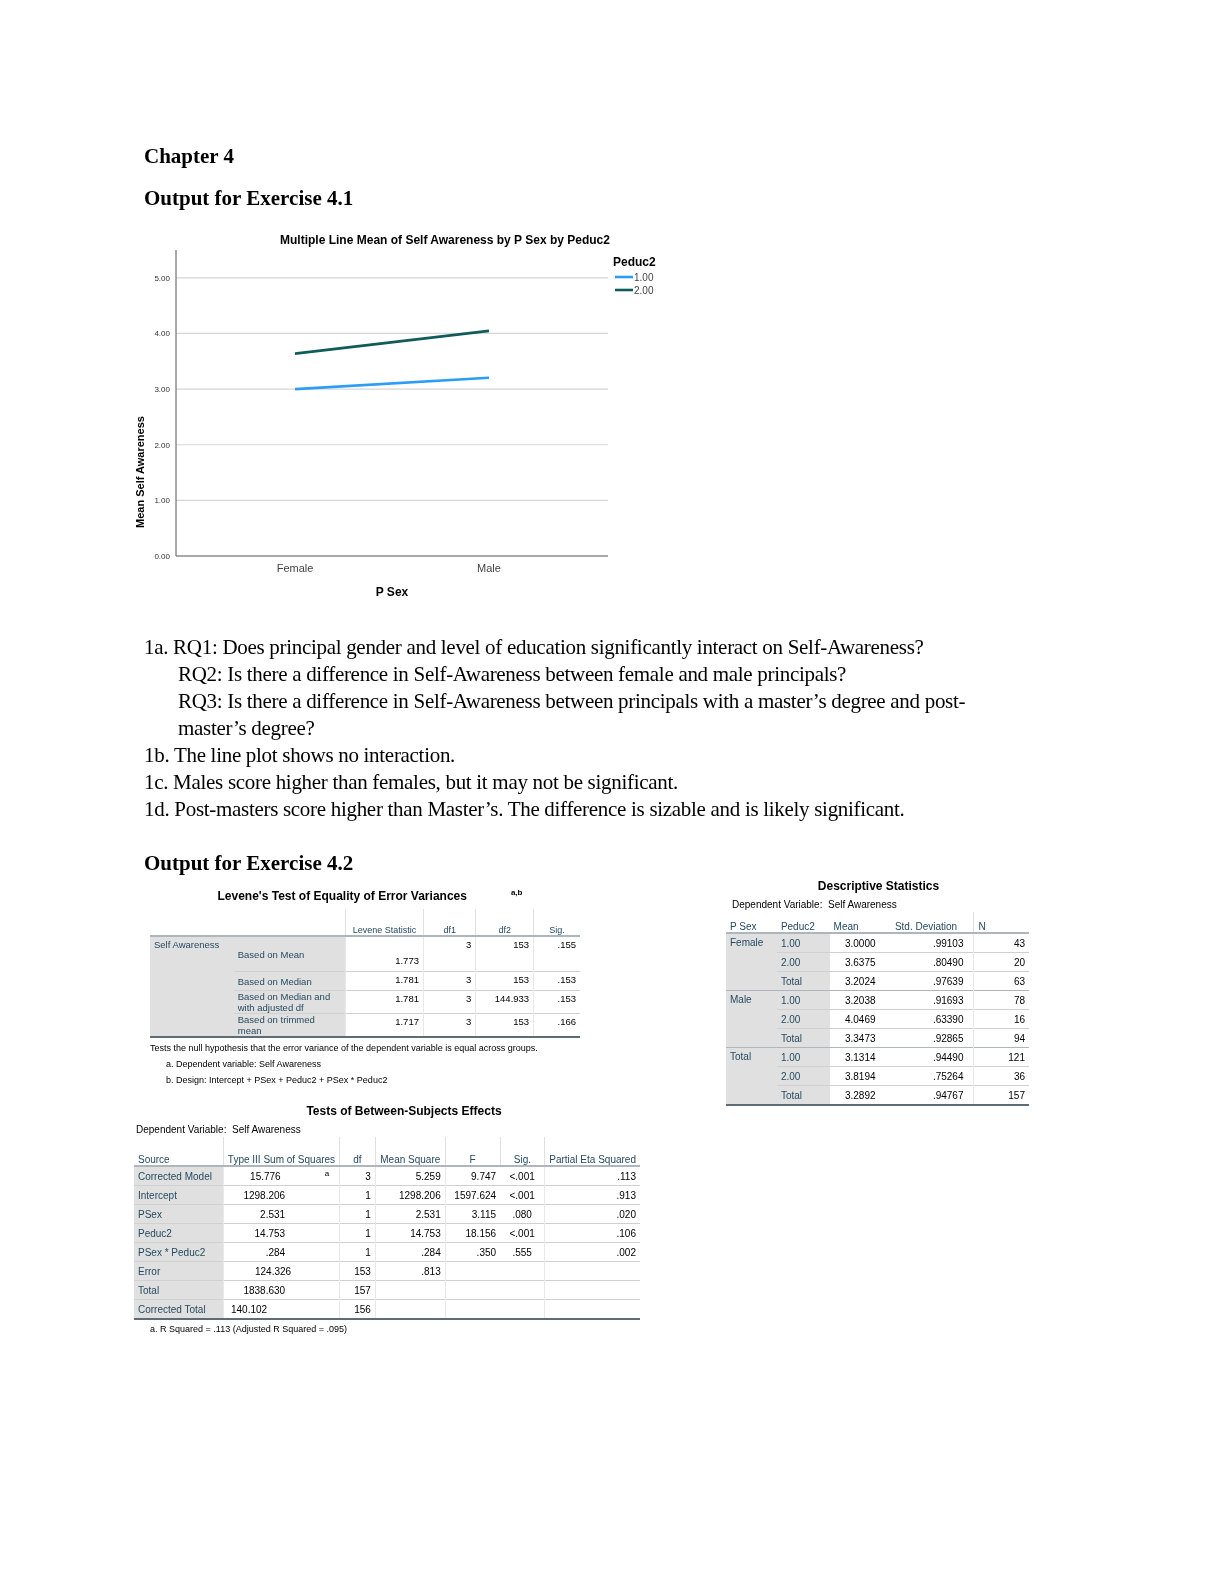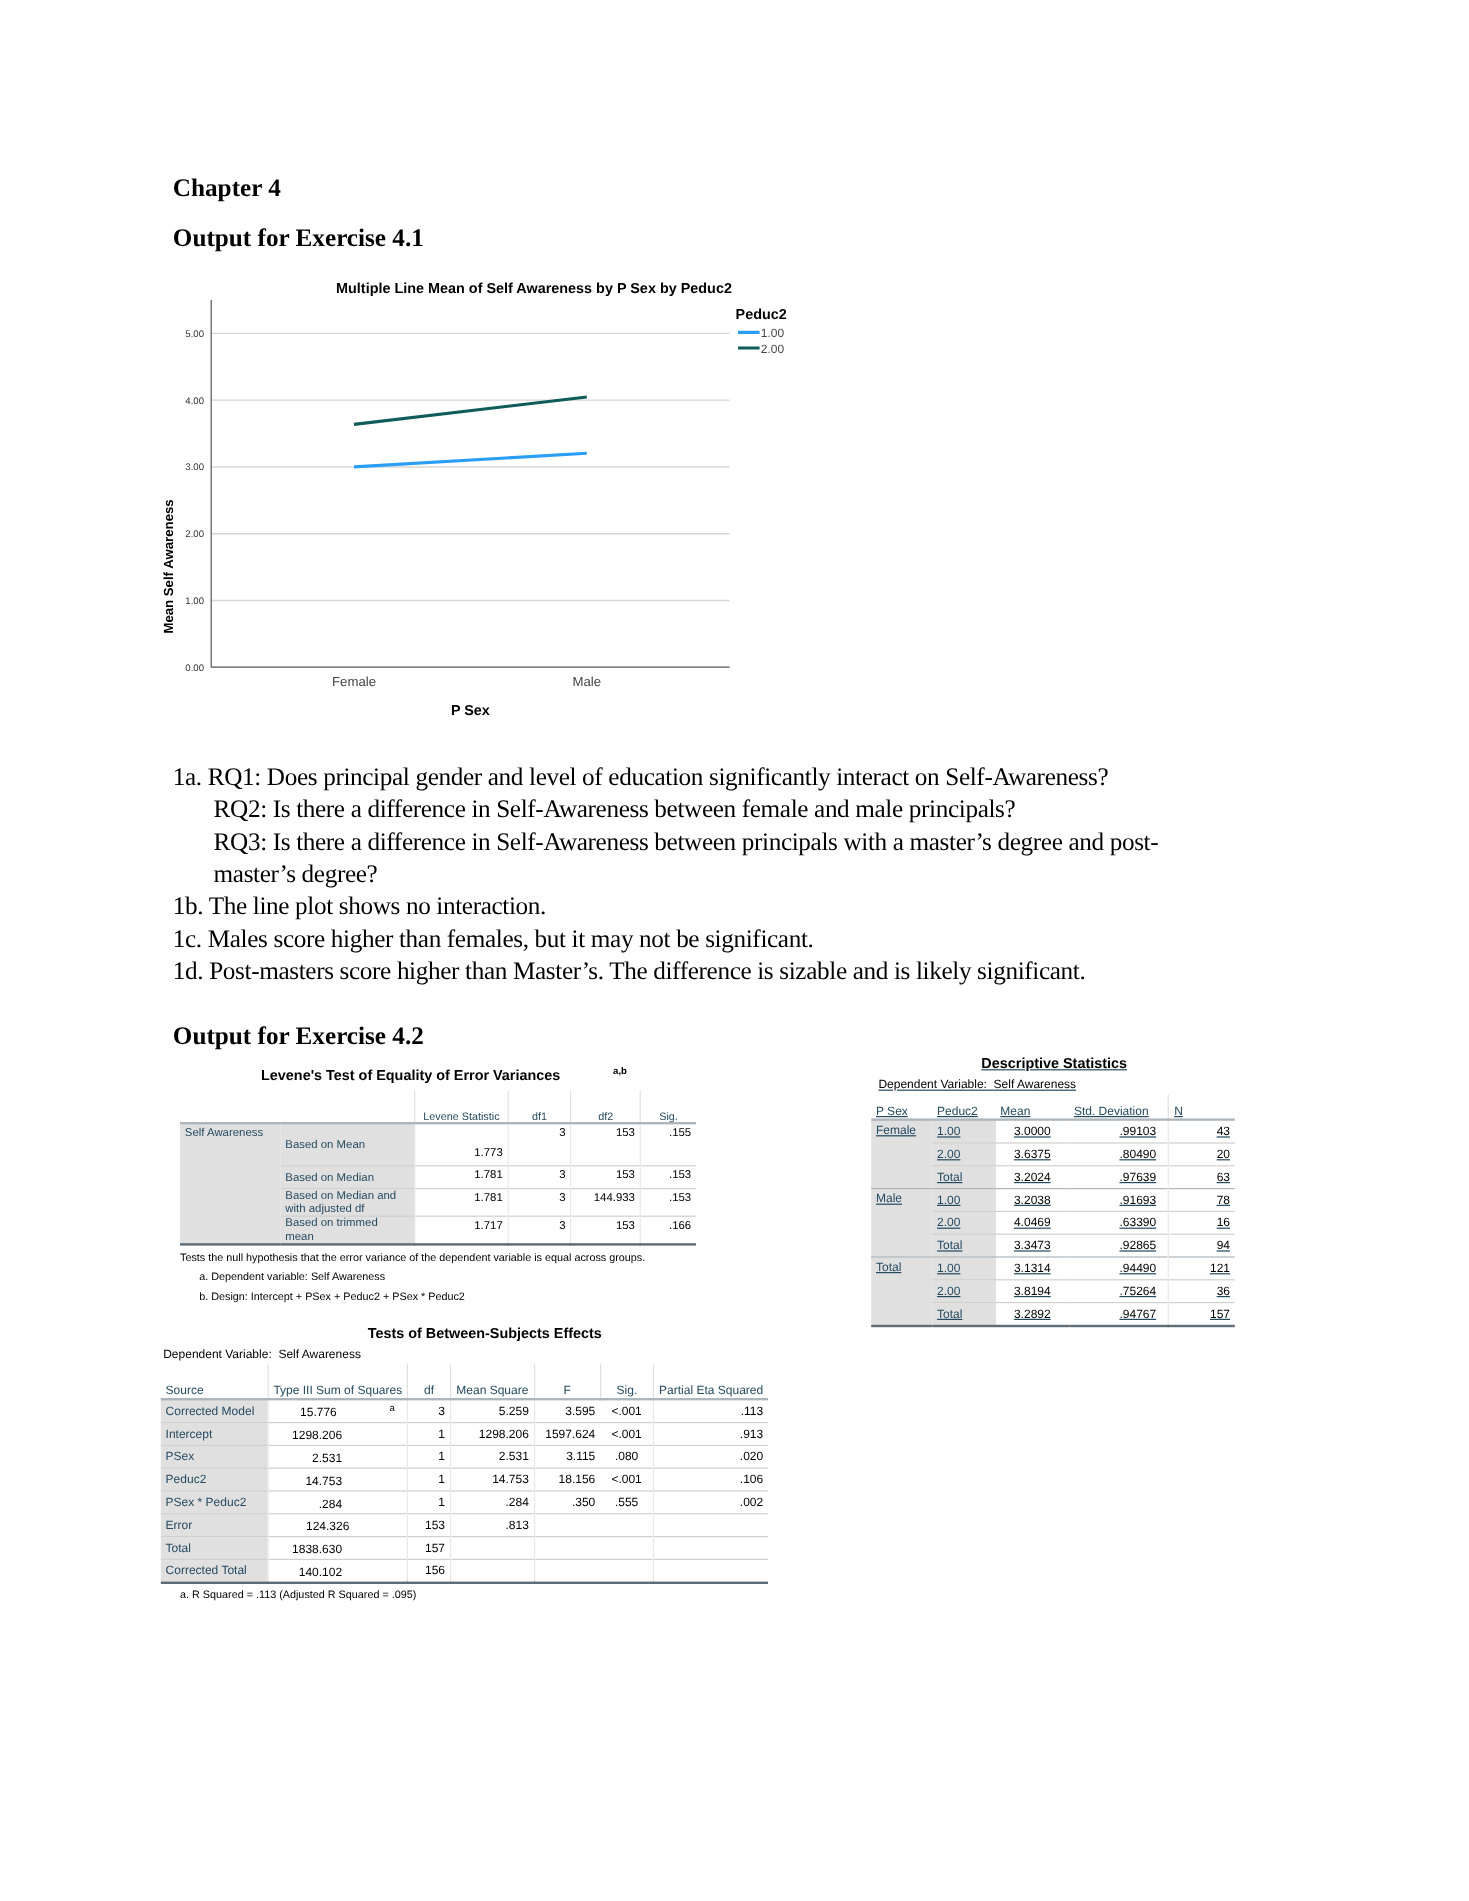--- a/index.html
+++ b/index.html
@@ -36,21 +36,21 @@
   #levene thead th { height: 26px; line-height: 10px; border-left: 1px solid #e0e0e0; text-align: center; font-size: 9px; }
   #levene thead th.blank { border-left: none; }
   #levene thead tr { border-bottom: 2px solid #aeb6bd; }
   #levene tbody td { height: 16px; font-size: 9.5px; border-top: 1px solid #d0d0d0; }
   #levene tbody td.num { border-left: 1px solid #e8e8e8; }
   #levene tbody tr:last-child { border-bottom: 2px solid #5e6c77; }
   #levene .foot-block { margin-top: 2px; }
   #levene .foot-block div { line-height: 16px; }
 
   
-  #desc { position: absolute; left: 726px; top: 879px; width: 305px; text-decoration: underline; }
+  #desc { position: absolute; left: 726px; top: 879px; width: 305px; }
   #desc table { width: 303px; margin-top: 2px; }
   #desc thead th { height: 20px; text-align: left; font-size: 10px; }
   #desc thead th.c { border-left: 1px solid #e0e0e0; }
   #desc thead tr { border-bottom: 2px solid #aeb6bd; }
   #desc tbody td { height: 18px; font-size: 10px; border-top: 1px solid #d0d0d0; }
   #desc tbody td.sex { border-top: none; }
   #desc tbody tr.grp td { border-top: 1px solid #aeb6bd; }
   #desc tbody tr:last-child { border-bottom: 2px solid #5e6c77; }
   #desc td.mean { text-align: center; color: #000; }
 
@@ -270,21 +270,21 @@
         <th style="width:50px">Sig.</th>
         <th style="width:66px">Partial Eta Squared</th>
       </tr>
     </thead>
     <tbody id="anova-body">
         <tr>
           <td class="rowhdr">Corrected Model</td>
           <td class="num" style="padding-right:10px"><span>15.776</span><sup>a</sup></td>
           <td class="num">3</td>
           <td class="num">5.259</td>
-          <td class="num">3.595</td>
+          <td class="num">9.747</td>
           <td class="sig">&lt;.001</td>
           <td class="num">.113</td>
         </tr>
         <tr>
           <td class="rowhdr">Intercept</td>
           <td class="num" style="padding-right:10px"><span>1298.206</span><sup></sup></td>
           <td class="num">1</td>
           <td class="num">1298.206</td>
           <td class="num">1597.624</td>
           <td class="sig">&lt;.001</td>
@@ -330,21 +330,21 @@
           <td class="rowhdr">Total</td>
           <td class="num" style="padding-right:10px"><span>1838.630</span><sup></sup></td>
           <td class="num">157</td>
           <td class="num"></td>
           <td class="num"></td>
           <td class="sig"></td>
           <td class="num"></td>
         </tr>
         <tr>
           <td class="rowhdr">Corrected Total</td>
-          <td class="num" style="padding-right:10px"><span>140.102</span><sup></sup></td>
+          <td class="num" style="padding-right:28px"><span>140.102</span><sup></sup></td>
           <td class="num">156</td>
           <td class="num"></td>
           <td class="num"></td>
           <td class="sig"></td>
           <td class="num"></td>
         </tr>
       </tbody>
   </table>
   <div class="foot" style="margin-top:4px;padding-left:16px">a. R Squared = .113 (Adjusted R Squared = .095)</div>
 </div>

